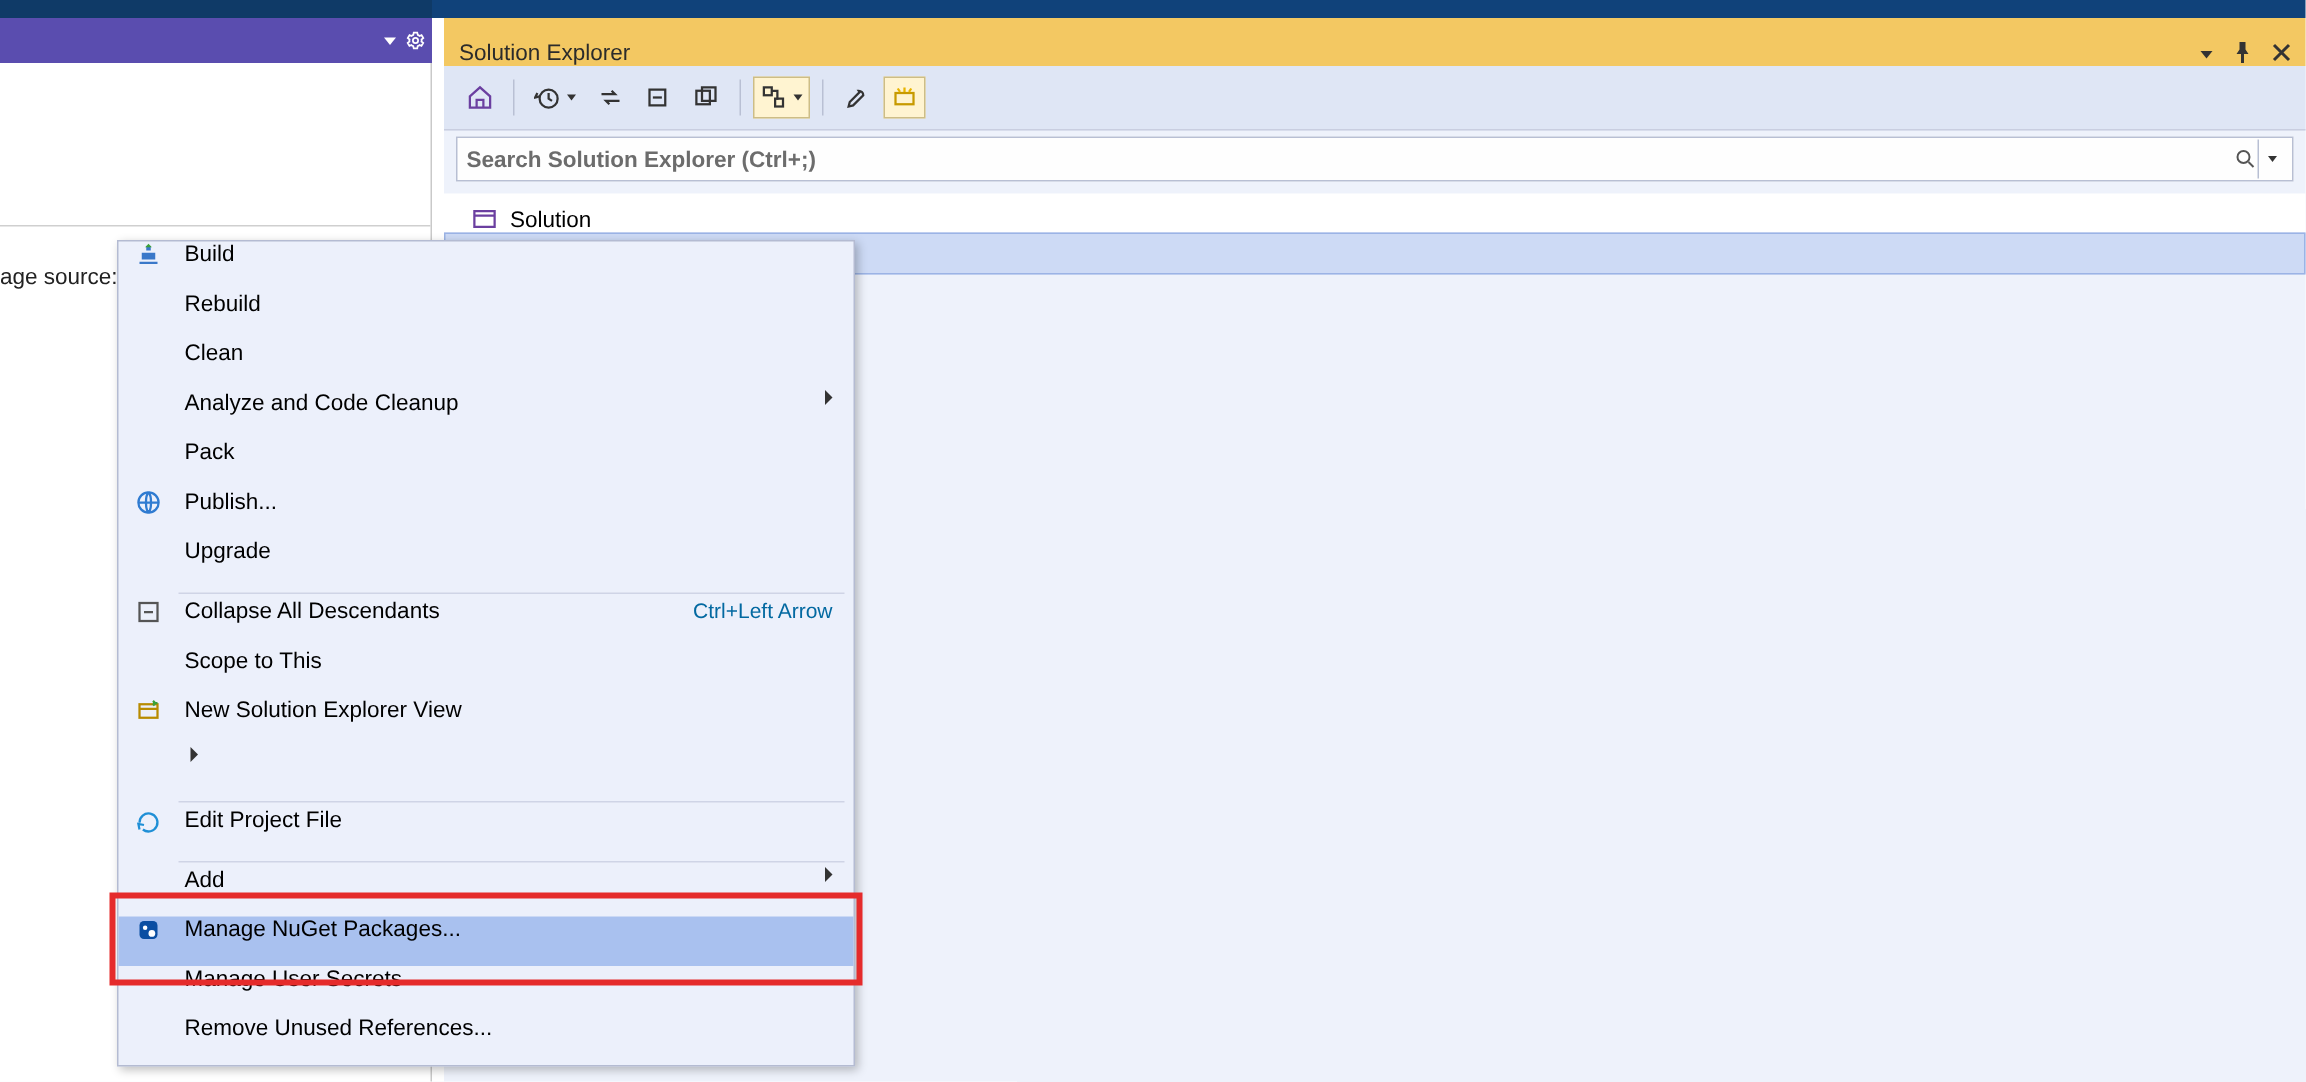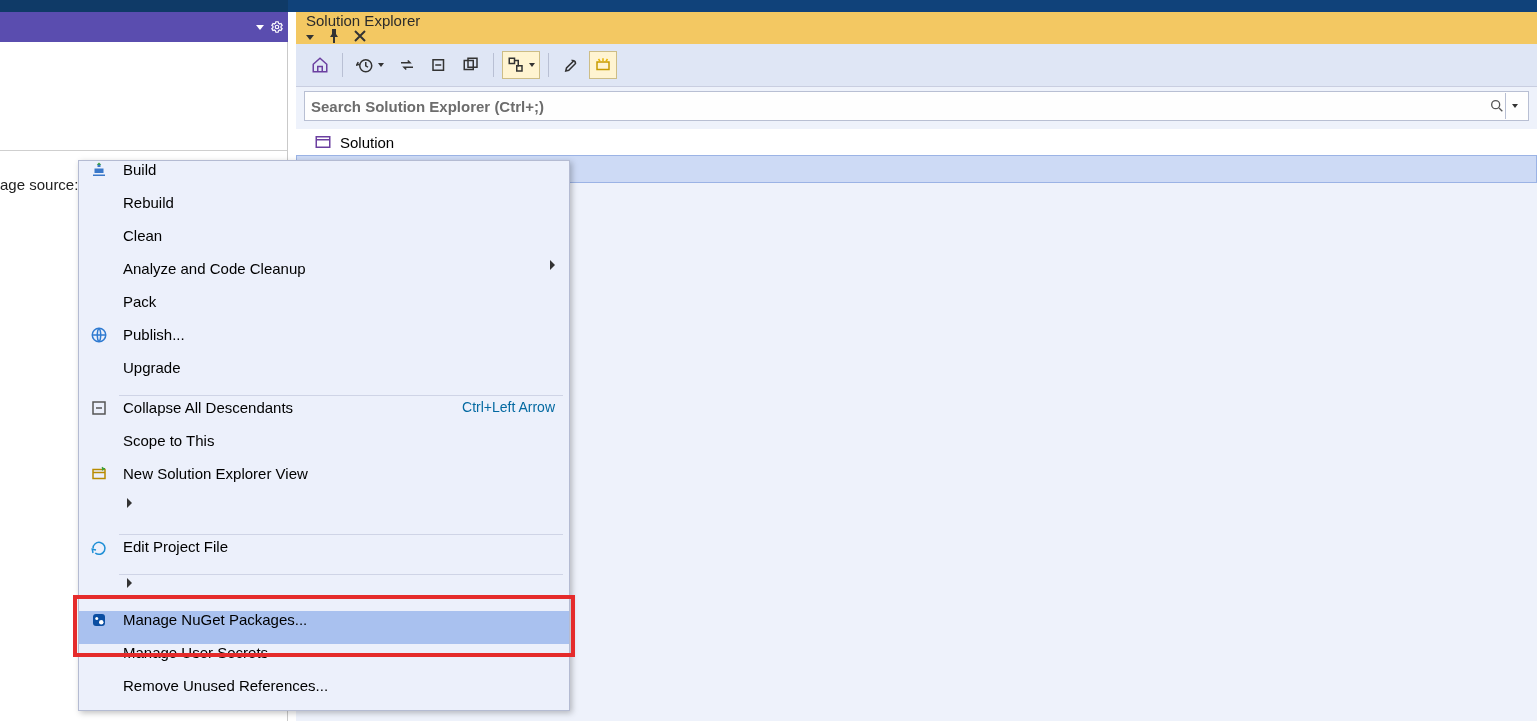--- a/index.html
+++ b/index.html
@@ -88,25 +88,24 @@
   .se-pane {
     position: absolute;
     left: 296px; right: 0; top: 12px; bottom: 0;
     background: #eef2fb;
     box-sizing: border-box;
   }
   .se-titlebar {
     height: 32px;
     background: #f3c862;
     display: flex;
-    align-items: flex-start;
+    align-items: flex-end;
     padding: 0 10px;
     justify-content: space-between;
     color: #2b2b2b;
-    flex-direction: column;
   }
   .se-title-text { font-size: 15px; }
   .se-title-right { display:flex; align-items:center; gap:14px; color:#333; }
   .caret-down-tiny {
     width: 0; height: 0;
     border-left: 4px solid transparent;
     border-right: 4px solid transparent;
     border-top: 5px solid #333;
   }
   .pin-icon, .close-x { font-size: 14px; line-height:1; }
@@ -161,21 +160,21 @@
   .se-search .sdrop {
     border-left: 1px solid #b8bfd3;
     width:16px; height:26px; display:flex; align-items:center; justify-content:center;
   }
 
   .se-tree {
     padding: 4px 0 0 0;
   }
   .tree-row {
     height: 26px;
-    display:flex; align-items:center;
+    display:flex; align-items:flex-end;
     gap: 8px;
     padding-left: 18px;
     font-size: 15px;
     color:#000;
   }
   .tree-row.selected-white {
     background: #ffffff;
   }
   .sln-icon svg { width:18px; height:18px; display:block;}
   .tree-row.project {
@@ -451,20 +450,21 @@
       <svg viewBox="0 0 24 24">
           <path d="M4 14a8 8 0 1 1 3 6" fill="none" stroke="#1f8fd6" stroke-width="2"></path>
           <path d="M4 20l-1-5 5 1" fill="none" stroke="#1f8fd6" stroke-width="2"></path>
         </svg>
     </div>
     <div class="cm-label">Edit Project File</div>
   </div>
   <div class="cm-sep"></div>
   <div class="cm-row">
     <div class="cm-icon-col"></div>
+    <div class="cm-label">Add</div>
     <span class="cm-sub"></span>
   </div>
   <div class="cm-row highlight">
     <div class="cm-icon-col">
       <svg viewBox="0 0 24 24">
           <rect x="4" y="4" width="16" height="16" rx="4" fill="#0b4ea2"></rect>
           <circle cx="9" cy="10" r="2" fill="#fff"></circle>
           <circle cx="15" cy="15" r="3" fill="#fff"></circle>
         </svg>
     </div>

